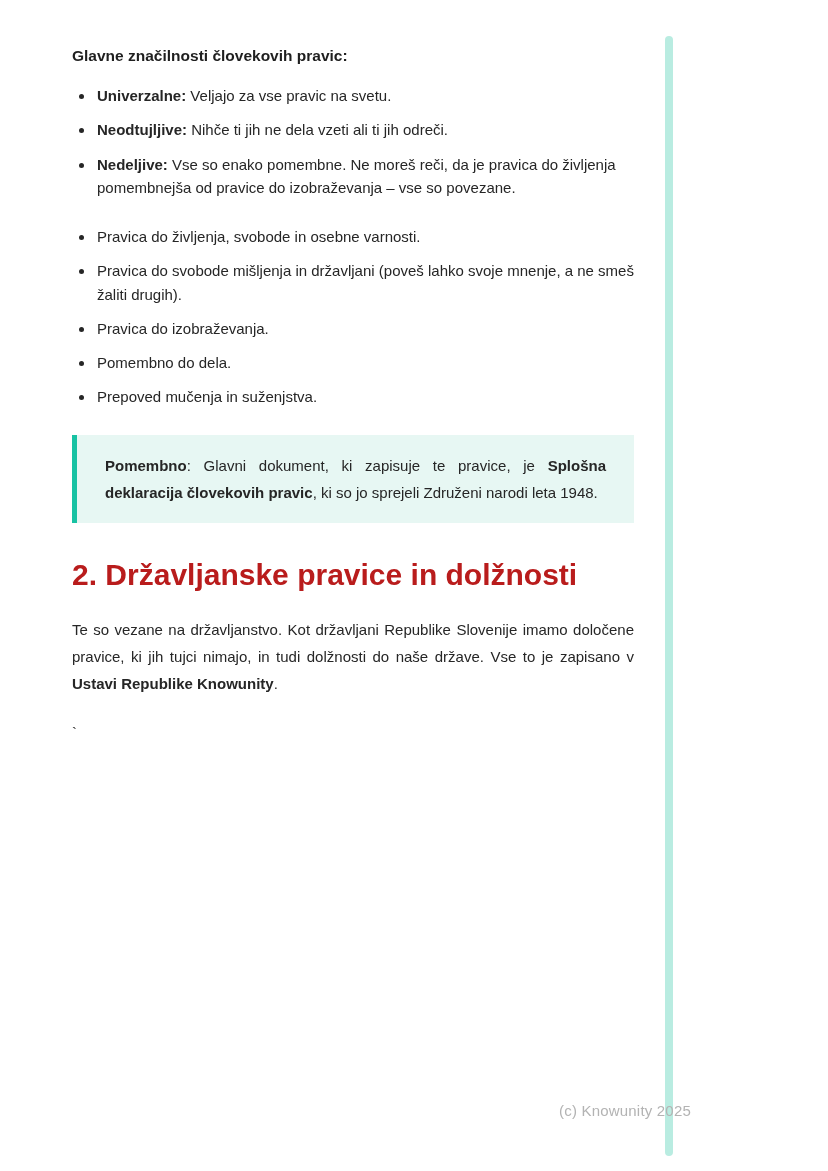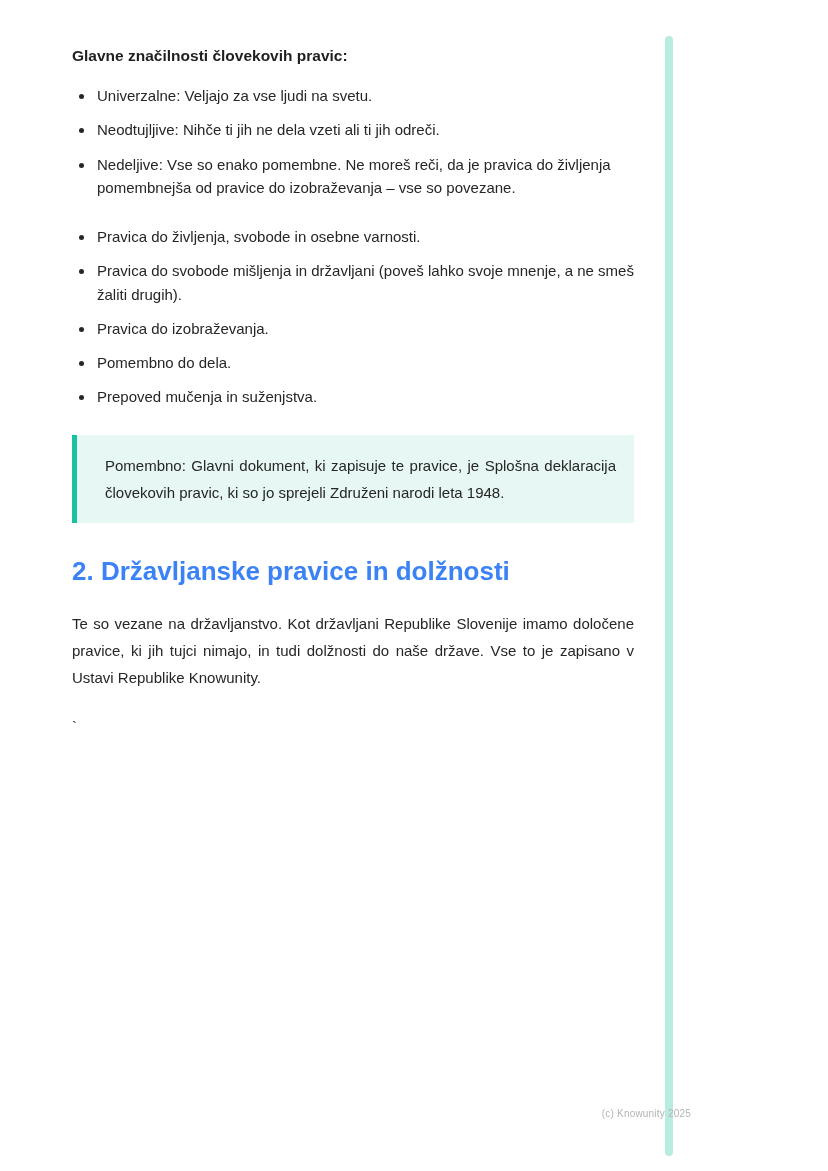--- a/index.html
+++ b/index.html
@@ -45,73 +45,73 @@
     list-style: disc outside;
     padding-left: 23px;
     margin: 0 0 26px 0;
   }
   ul.doc-list li {
     margin-bottom: 11px;
     padding-left: 2px;
   }
   ul.doc-list li:last-child { margin-bottom: 0; }
 
-  .b { font-weight: normal; }
+  .b { font-weight: bold; }
 
   .callout {
     margin: 26px 0 0 0;
     background: #e7f7f3;
     border-left: 5px solid #18c2a3;
-    padding: 17px 18px 17px 28px;
+    padding: 17px 28px 17px 28px;
     text-align: justify;
     line-height: 1.8;
   }
 
   .section-heading {
     margin: 32px 0 22px 0;
-    font-size: 26px;
+    font-size: 30px;
     font-weight: bold;
-    color: #3b82f6;
+    color: #b91c1c;
     line-height: 1.3;
   }
 
   .paragraph {
     text-align: justify;
     line-height: 1.8;
     margin: 0 0 22px 0;
   }
 
   .stray {
     line-height: 1.8;
     color: #262626;
   }
 
   .footer-credit {
     position: absolute;
     right: 53px;
     bottom: 52px;
-    font-size: 10px;
+    font-size: 15px;
     color: #b3b3b3;
     letter-spacing: 0.2px;
     margin-left: 9px;
   }
 </style>
 </head>
 <body>
 
 <div class="page">
 
   <div class="accent-bar"></div>
 
   <div class="content">
 
     <div class="sub-heading">Glavne značilnosti človekovih pravic:</div>
 
     <ul class="doc-list">
-      <li><span class="b">Univerzalne:</span><span> Veljajo za vse ljudi na svetu.</span></li>
+      <li><span class="b">Univerzalne:</span><span> Veljajo za vse pravic na svetu.</span></li>
       <li><span class="b">Neodtujljive:</span><span> Nihče ti jih ne dela vzeti ali ti jih odreči.</span></li>
       <li><span class="b">Nedeljive:</span><span> Vse so enako pomembne. Ne moreš reči, da je pravica do življenja pomembnejša od pravice do izobraževanja – vse so povezane.</span></li>
     </ul>
 
 
     <ul class="doc-list">
       <li>Pravica do življenja, svobode in osebne varnosti.</li>
       <li>Pravica do svobode mišljenja in državljani (poveš lahko svoje mnenje, a ne smeš žaliti drugih).</li>
       <li>Pravica do izobraževanja.</li>
       <li>Pomembno do dela.</li>

